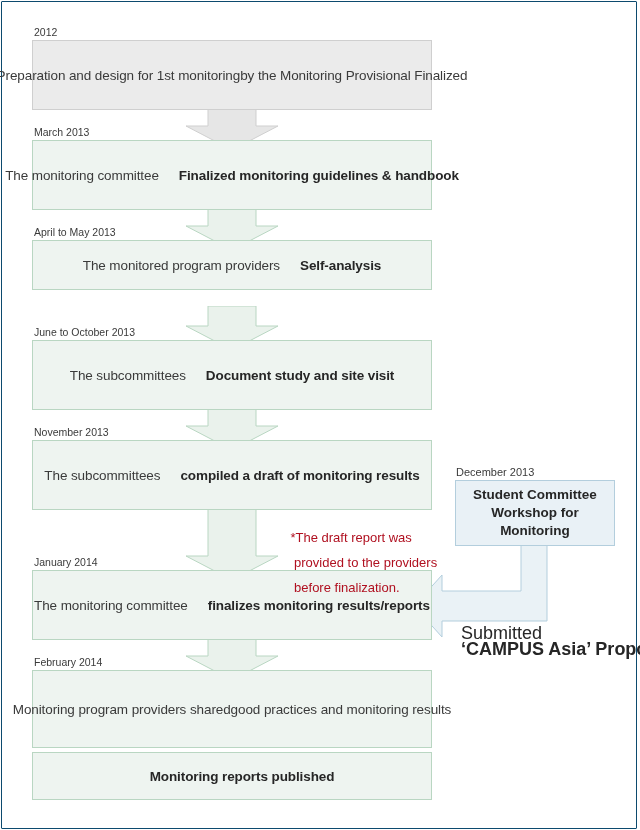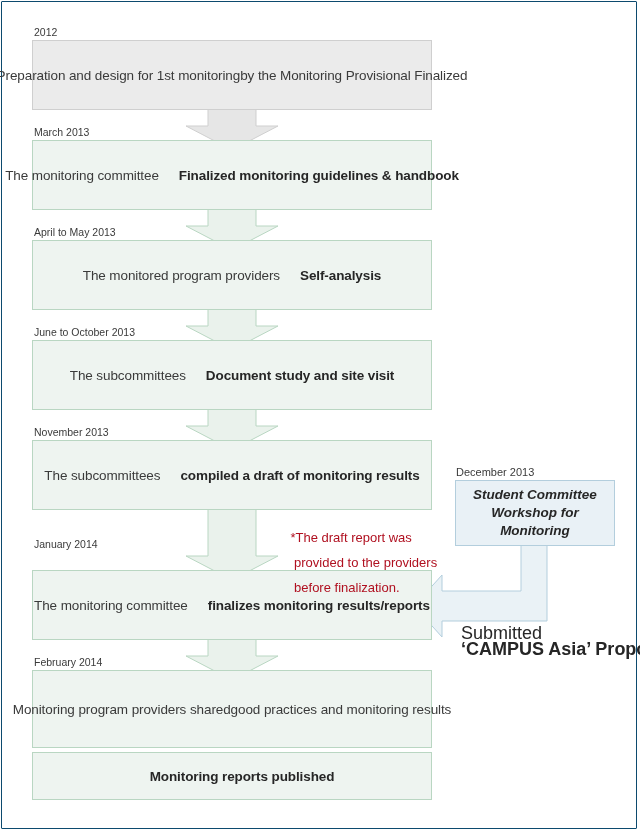--- a/index.html
+++ b/index.html
@@ -25,21 +25,21 @@
   .datelabel{position:absolute;left:32px;font-size:10.5px;color:#3a3a3a;
              line-height:12px;white-space:nowrap;z-index:4;}
 
   .arrow{position:absolute;z-index:1;}
 
   .note{position:absolute;color:#b01020;font-size:13px;font-weight:normal;
         line-height:12.4px;z-index:5;white-space:pre;}
 
   .sidebox{position:absolute;box-sizing:border-box;display:flex;
            flex-direction:column;align-items:center;justify-content:center;
-           text-align:center;z-index:3;font-style:italic;}
+           text-align:center;z-index:3;}
   .sidebox .ln{display:block;line-height:18px;font-size:13.5px;
                font-weight:bold;color:#262626;white-space:nowrap;}
 
   .sidedate{position:absolute;font-size:11px;color:#3a3a3a;
             line-height:12px;white-space:nowrap;z-index:4;}
 
   .caption{position:absolute;font-size:18px;line-height:15.5px;
            color:#262626;z-index:5;white-space:nowrap;}
   .caption .c1{display:block;font-weight:normal;}
   .caption .c2{display:block;font-weight:bold;}
@@ -75,34 +75,34 @@
 
   <svg class="arrow" style="left:412px;top:543px;width:146px;height:92px;">
     <polygon points="133,0 133,76 28,76 28,92 0,61 28,30 28,46 107,46 107,0" fill="#eaf2f6" stroke="#b3cedd" stroke-width="1"></polygon>
   </svg>
 
   <div class="datelabel" style="top:24px;">2012</div>
   <div class="datelabel" style="top:124px;">March 2013</div>
   <div class="datelabel" style="top:224px;">April to May 2013</div>
   <div class="datelabel" style="top:324px;">June to October 2013</div>
   <div class="datelabel" style="top:424px;">November 2013</div>
-  <div class="datelabel" style="top:536px;">January 2014</div>
+  <div class="datelabel" style="top:554px;">January 2014</div>
   <div class="datelabel" style="top:654px;">February 2014</div>
 
   <div class="node gray" style="top:38px;height:70px;">
     <span class="ln">Preparation and design for 1st monitoring</span>
     <span class="ln">by the Monitoring Provisional Finalized</span>
   </div>
 
   <div class="node green" style="top:138px;height:70px;">
     <span class="ln">The monitoring committee</span>
     <span class="ln b">Finalized monitoring guidelines &amp; handbook</span>
   </div>
 
-  <div class="node green" style="top:238px;height:70px;">
+  <div class="node green" style="top:238px;height:50px;">
     <span class="ln">The monitored program providers</span>
     <span class="ln b">Self-analysis</span>
   </div>
 
   <div class="node green" style="top:338px;height:70px;">
     <span class="ln">The subcommittees</span>
     <span class="ln b">Document study and site visit</span>
   </div>
 
   <div class="node green" style="top:438px;height:70px;">

